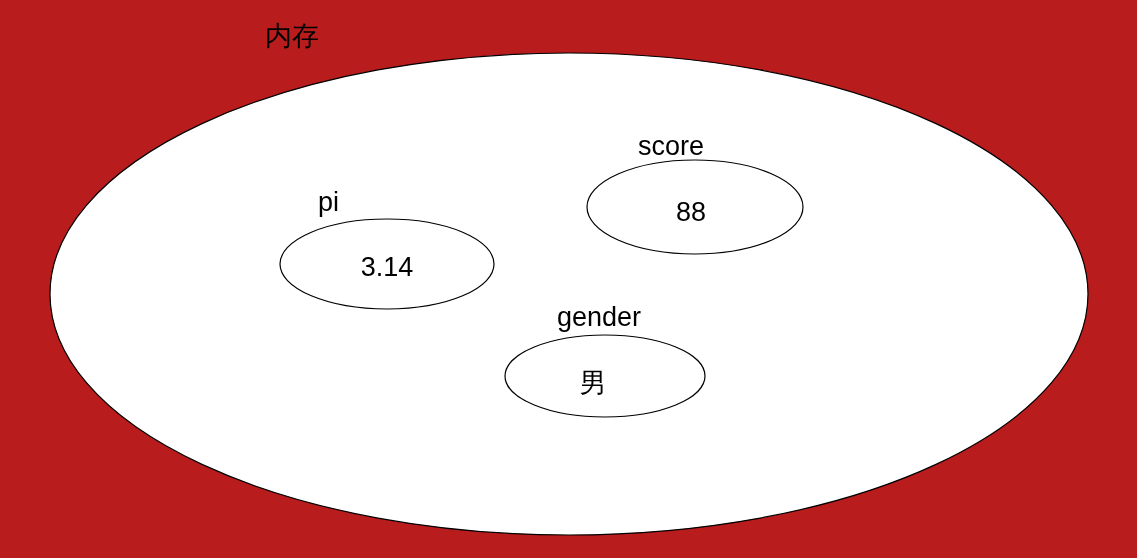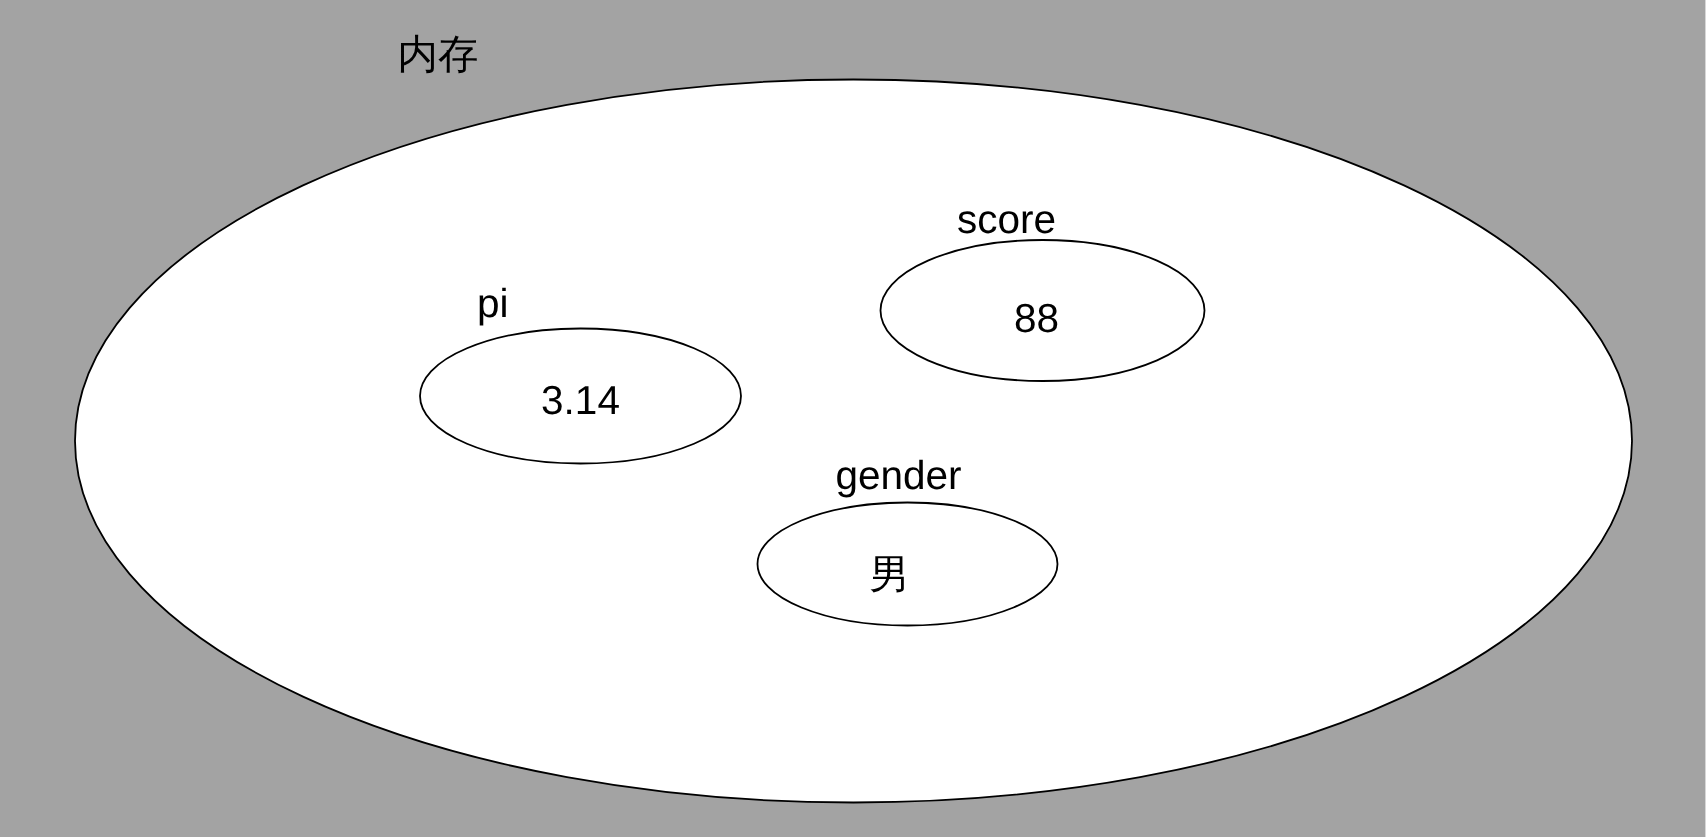--- a/index.html
+++ b/index.html
@@ -8,21 +8,21 @@
     padding: 0;
     background: #ffffff;
   }
   body {
     font-family: "Liberation Sans", "DejaVu Sans", sans-serif;
   }
   #canvas {
     position: relative;
     width: 1137px;
     height: 558px;
-    background: #a3a3a3;
+    background: #b91c1c;
     overflow: hidden;
   }
   #diagram-svg {
     position: absolute;
     top: 0;
     left: 0;
     width: 1137px;
     height: 558px;
     display: block;
   }

